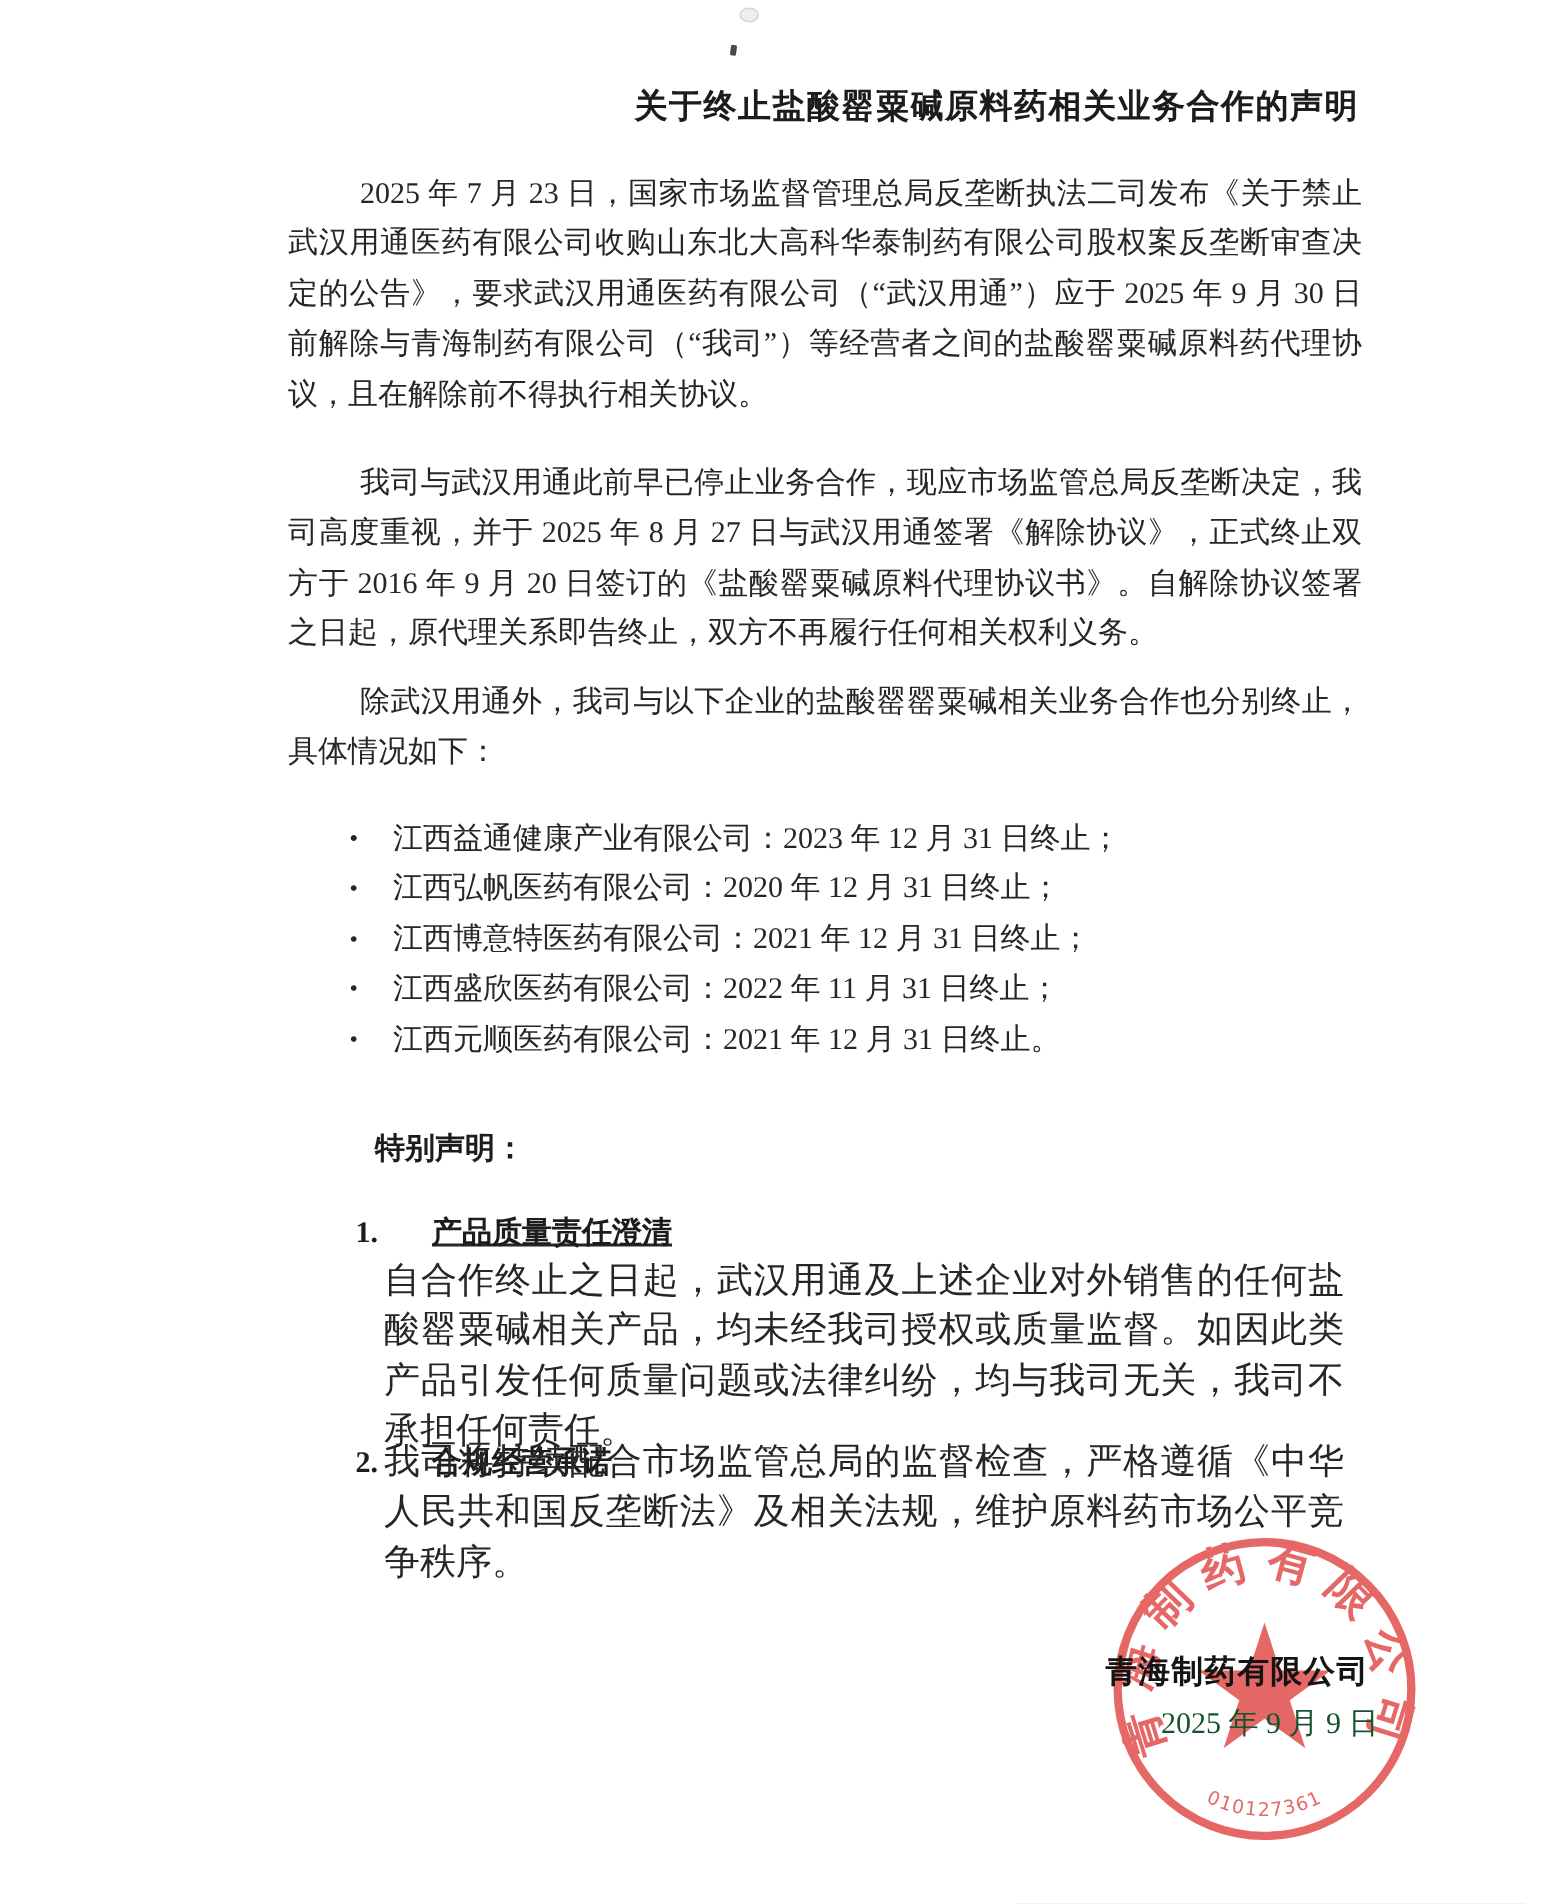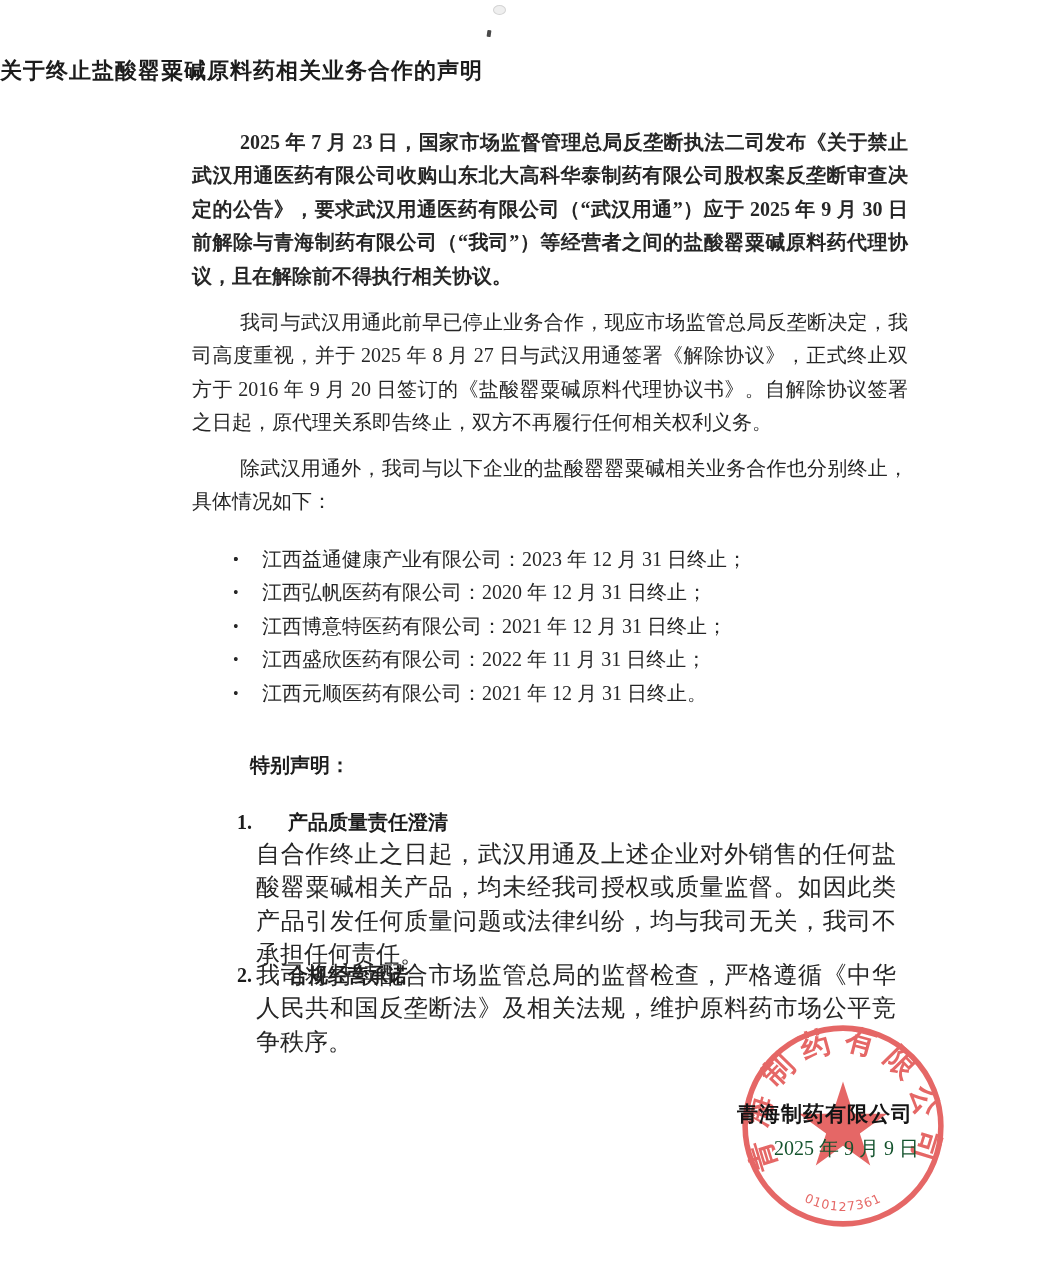--- a/index.html
+++ b/index.html
@@ -7,31 +7,32 @@
     position:relative;
     width:1038px;height:1269px;
     background:#ffffff;
     font-family:"Liberation Serif","DejaVu Serif",serif;
     color:#262626;
     overflow:hidden;
     margin:0 auto;
   }
   .doc-title{
     position:absolute;top:56px;left:0;width:872px;
-    text-align:left;
+    text-align:right;
     font-size:22px;font-weight:bold;color:#1c1c1c;
     letter-spacing:1px;
+    padding-left:34px;
   }
   .para{
     position:absolute;left:192px;width:716px;
     font-size:20px;line-height:33.4px;
     text-align:justify;
     text-indent:48px;
   }
-  .para-1{top:126px;font-weight:bold;}
+  .para-1{top:113px;}
   .para-2{top:306px;}
   .para-3{top:452px;}
   .bullet-list{
     position:absolute;left:192px;top:543px;width:716px;
     list-style:none;margin:0;padding:0;
     font-size:20px;line-height:33.4px;
   }
   .bullet-list li{position:relative;padding-left:70px;}
   .bullet{
     position:absolute;left:41px;top:0;
@@ -43,21 +44,21 @@
   }
   .numbered-section .sec-row{
     position:absolute;left:192px;width:716px;
     font-size:20px;line-height:33.4px;
   }
   .sec-num{
     display:inline-block;width:51px;padding-left:45px;
     font-weight:bold;color:#1c1c1c;box-sizing:content-box;
   }
   .sec-heading{font-weight:bold;color:#1c1c1c;}
-  .sec-row-1{top:806px;}
+  .sec-row-1{top:806px;text-decoration:underline;}
   .sec-row-2{top:959px;}
   .sec-body{
     position:absolute;left:256px;width:640px;
     font-size:24px;line-height:33.4px;text-align:justify;
   }
   .sec-body-1{top:838px;}
   .sec-body-2{top:959px;}
   .signature-company{
     position:absolute;left:737px;top:1100px;z-index:3;
     font-size:21px;font-weight:bold;color:#141414;letter-spacing:1px;

